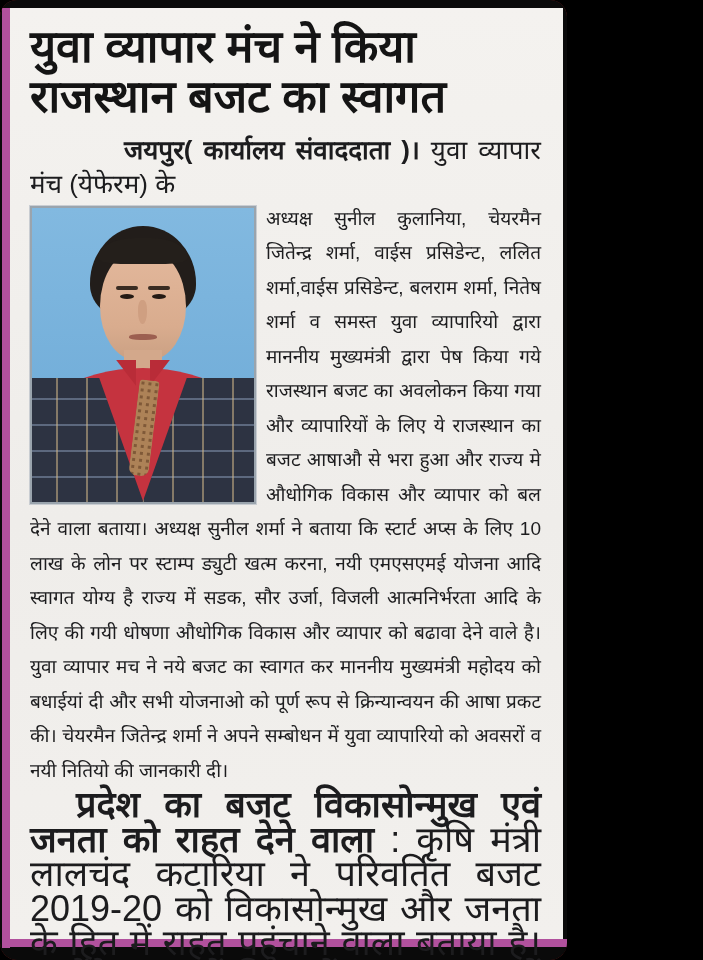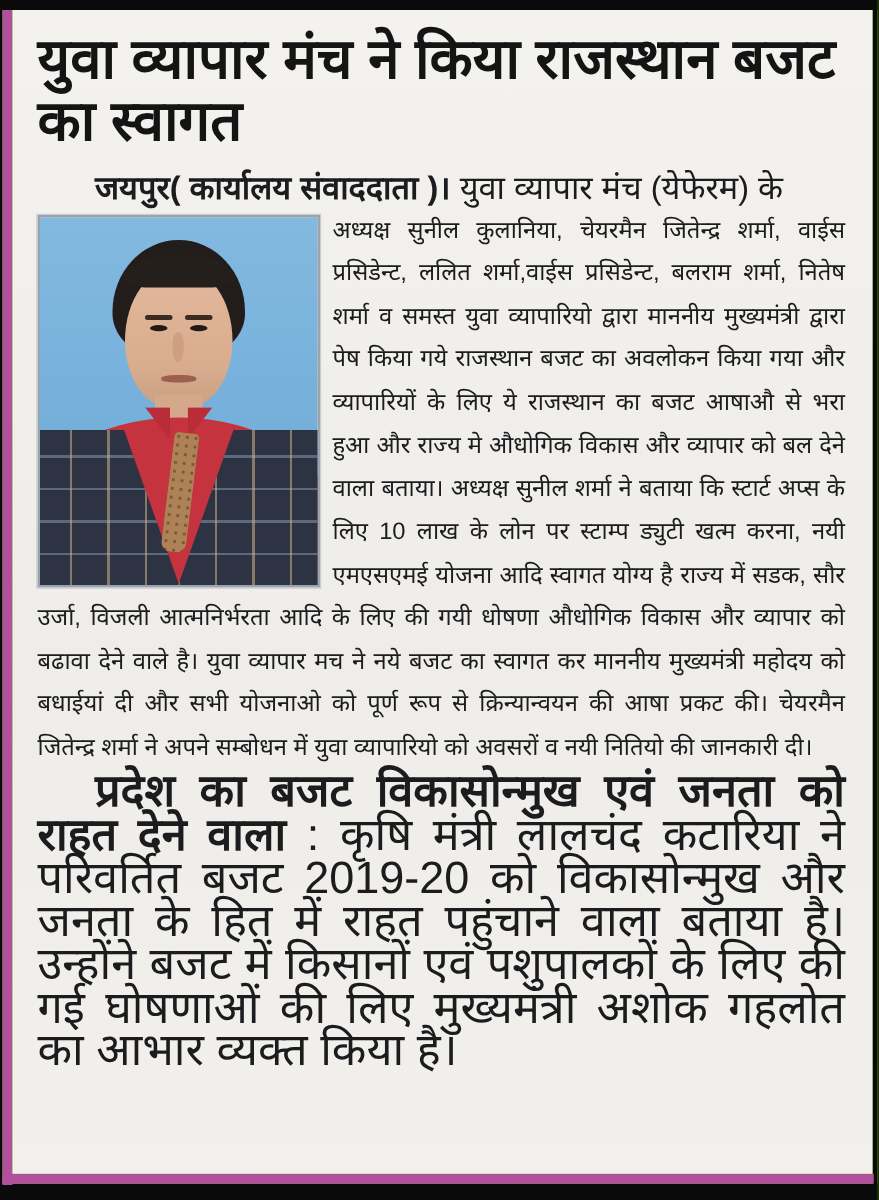--- a/index.html
+++ b/index.html
@@ -2,23 +2,24 @@
 <html><head>
 <meta charset="utf-8">
 <style>
   html,body{margin:0;padding:0;}
   body{
     font-family:"Liberation Sans","DejaVu Sans",sans-serif;
     background:#000;
   }
   .page{
     position:relative;
-    width:702px;height:960px;
-    background:#84cc16;
+    width:567px;height:960px;
+    background:#7f1d1d;
     overflow:hidden;
+    border-radius:17px;
   }
   
   .bar-top{position:absolute;left:0;top:0;width:703px;height:8px;background:#0a0a0a;}
   .bar-right{position:absolute;right:0;top:0;width:4px;height:960px;background:#0a0a0a;}
   .bar-bottom-black{position:absolute;left:0;bottom:0;width:703px;height:13px;background:#0a0a0a;}
   .bar-left-black{position:absolute;left:0;top:0;width:2px;height:960px;background:#0a0a0a;}
   .bar-left-magenta{position:absolute;left:2px;top:8px;width:8px;height:940px;background:#b1519d;}
   .bar-bottom-magenta{position:absolute;left:2px;bottom:13px;width:697px;height:8px;background:#b1519d;}
   
   .paper{
@@ -36,21 +37,21 @@
     color:#141414;
     letter-spacing:0px;
     max-width:650px;
   }
   .dateline-line{
     font-size:26px;
     line-height:34px;
     text-indent:46px;
     text-align:justify;
   }
-  .dateline-line b{font-weight:bold;}
+  .dateline-line b{font-weight:bold;margin-left:48px;}
   .body-flow{
     font-size:19px;
     line-height:34.5px;
     text-align:justify;
     margin-top:1px;
   }
   .para2{
     font-size:36px;
     line-height:34.5px;
     text-align:justify;

